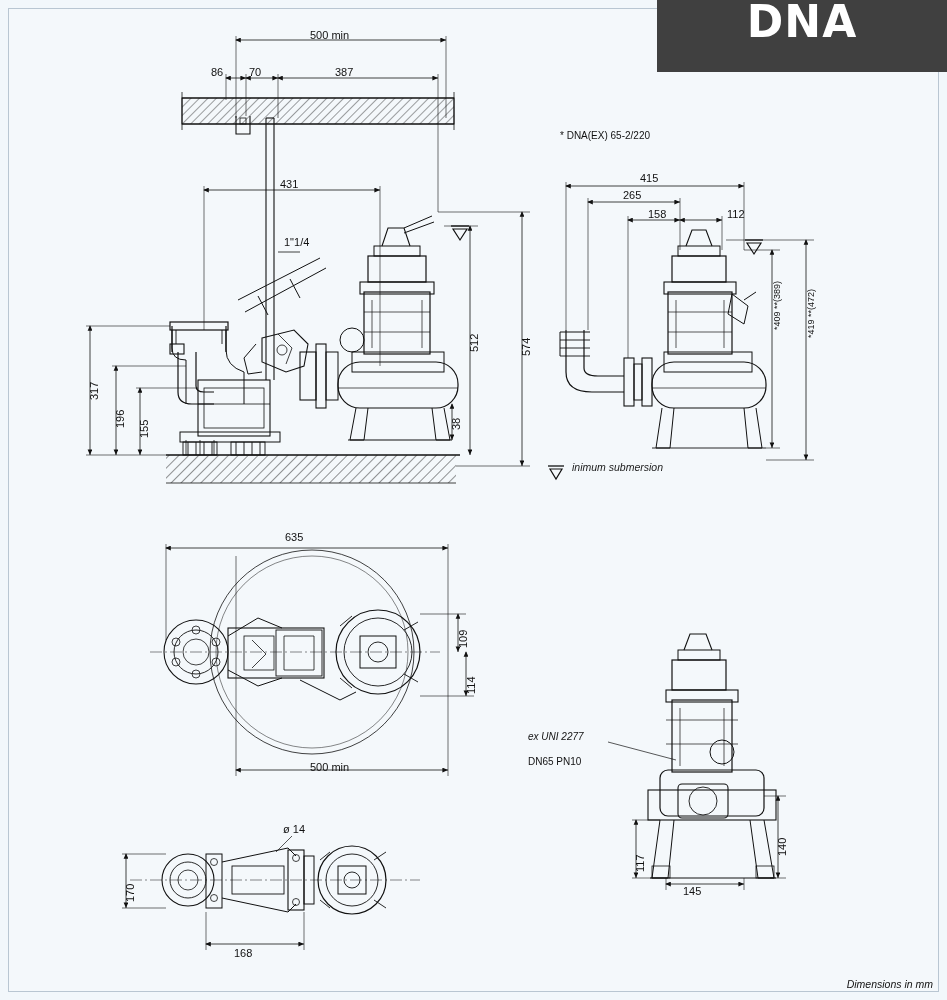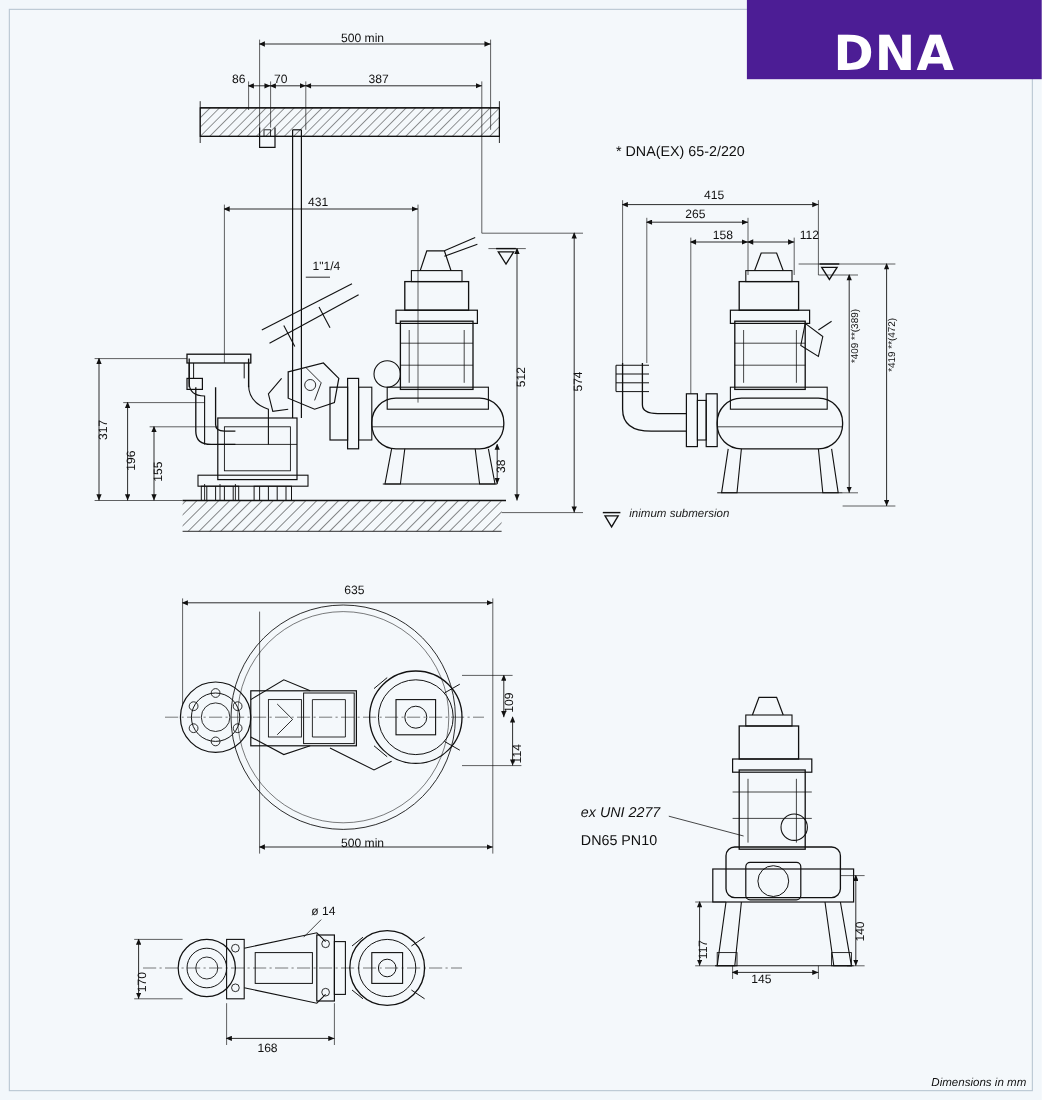--- a/index.html
+++ b/index.html
@@ -20,23 +20,23 @@
     position:absolute;
     left:8px;top:8px;right:8px;bottom:8px;
     border:1px solid #b9c6d2;
     background:#f4f8fb;
     box-sizing:border-box;
   }
   
   #title-block{
     position:absolute;
     right:0;top:0;
-    width:268px;height:72px;
-    background:#4c1d95;
-    display:flex;align-items:flex-end;justify-content:center;
+    width:290px;height:72px;
+    background:#404040;
+    display:flex;align-items:flex-start;justify-content:center;
   }
   #title-block .title-text{
     color:#ffffff;
     font-family:"DejaVu Sans", sans-serif;
     font-weight:bold;
     font-size:44px;
     letter-spacing:1px;
     line-height:1;
   }
   
@@ -45,21 +45,21 @@
     font-family:"Liberation Sans", sans-serif;
     font-size:11px;
     color:#111;
     white-space:nowrap;
     line-height:1.15;
   }
   .lbl.tiny{font-size:9px;}
   .rot90{transform:rotate(-90deg);transform-origin:left top;}
   .note{
     position:absolute;
-    font-size:13px;
+    font-size:10px;
     line-height:1.5;
     color:#111;
     white-space:nowrap;
   }
   svg{display:block;}
   #vec{position:absolute;left:0;top:0;}
   .foot{
     position:absolute;
     right:14px;bottom:10px;
     font-size:10.5px;
@@ -403,21 +403,21 @@
   <div class="note" style="left:560px;top:128px;">* DNA(EX) 65-2/220</div>
 
   <div class="lbl" style="left:640px;top:172px;">415</div>
   <div class="lbl" style="left:623px;top:189px;">265</div>
   <div class="lbl" style="left:648px;top:208px;">158</div>
   <div class="lbl" style="left:727px;top:208px;text-align:right;">112</div>
   <div class="lbl tiny rot90" style="left:772px;top:330px;">*409 **(389)</div>
   <div class="lbl tiny rot90" style="left:806px;top:338px;">*419 **(472)</div>
   <div class="subm-note" style="left:572px;top:461px;">inimum submersion</div>
 
-  <div class="lbl" style="left:285px;top:531px;margin-left:28px;">635</div>
+  <div class="lbl" style="left:285px;top:531px;">635</div>
   <div class="lbl" style="left:310px;top:761px;">500 min</div>
   <div class="lbl rot90" style="left:457px;top:648px;">109</div>
   <div class="lbl rot90" style="left:465px;top:694px;">114</div>
 
   <div class="lbl" style="left:283px;top:823px;">ø 14</div>
   <div class="lbl rot90" style="left:124px;top:902px;">170</div>
   <div class="lbl" style="left:234px;top:947px;">168</div>
 
   <div class="note" style="left:528px;top:714px;margin-top:40px;">DN65 PN10</div>
   <div class="note" style="left:528px;top:729px;font-style:italic;">ex UNI 2277</div>

